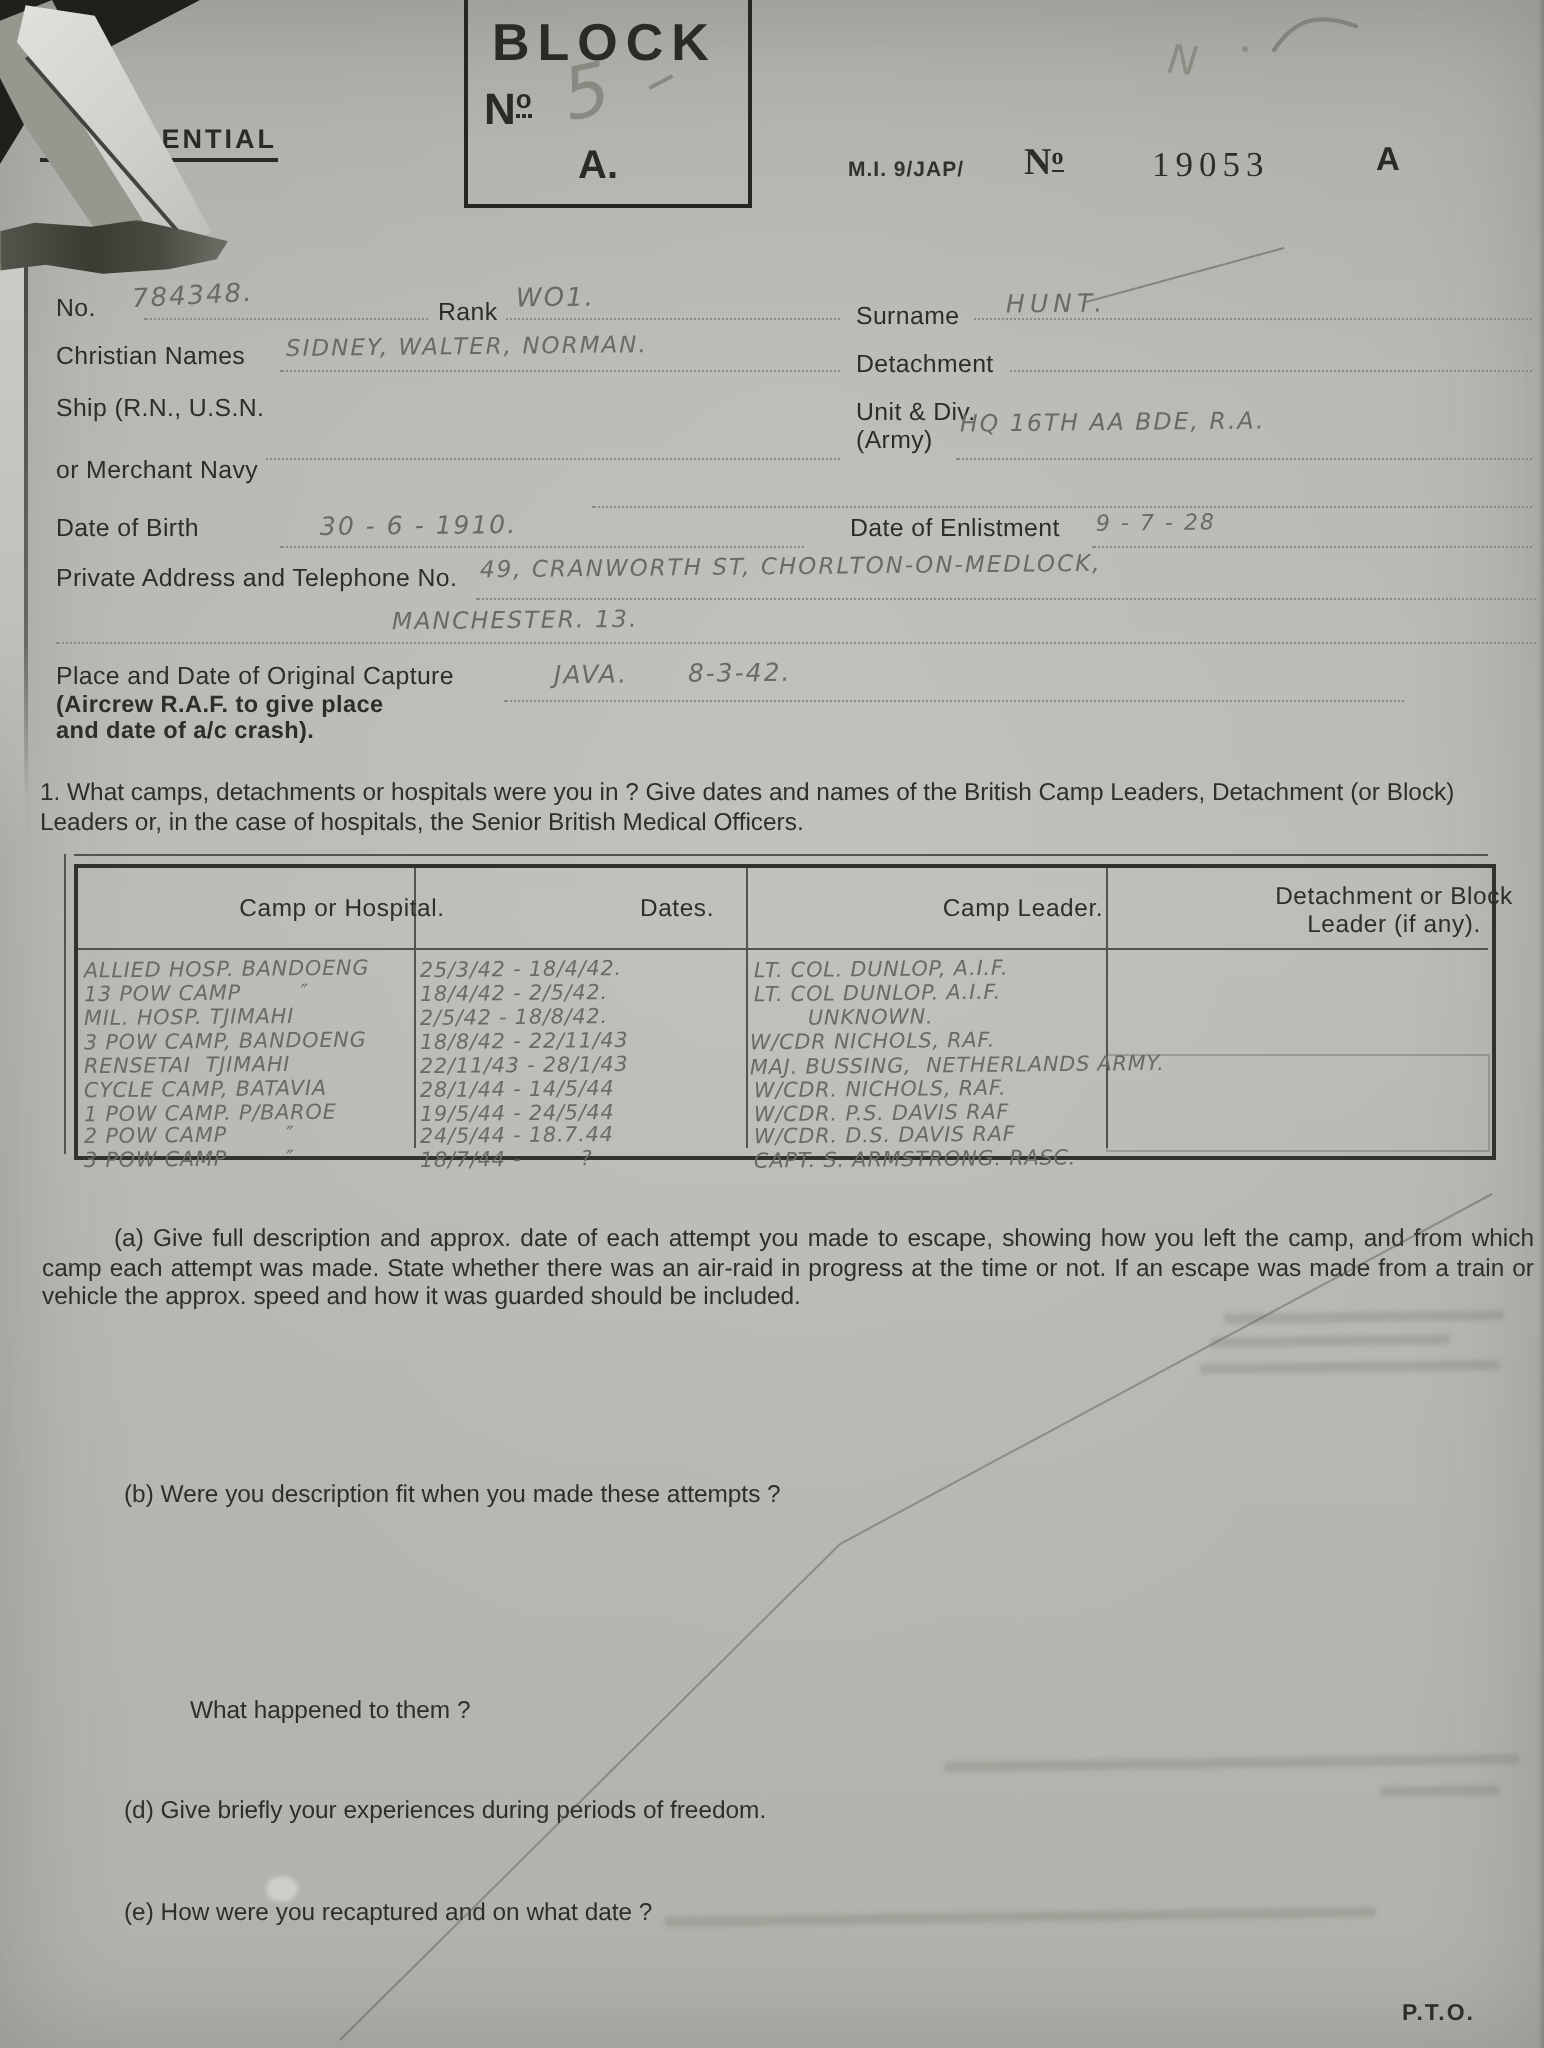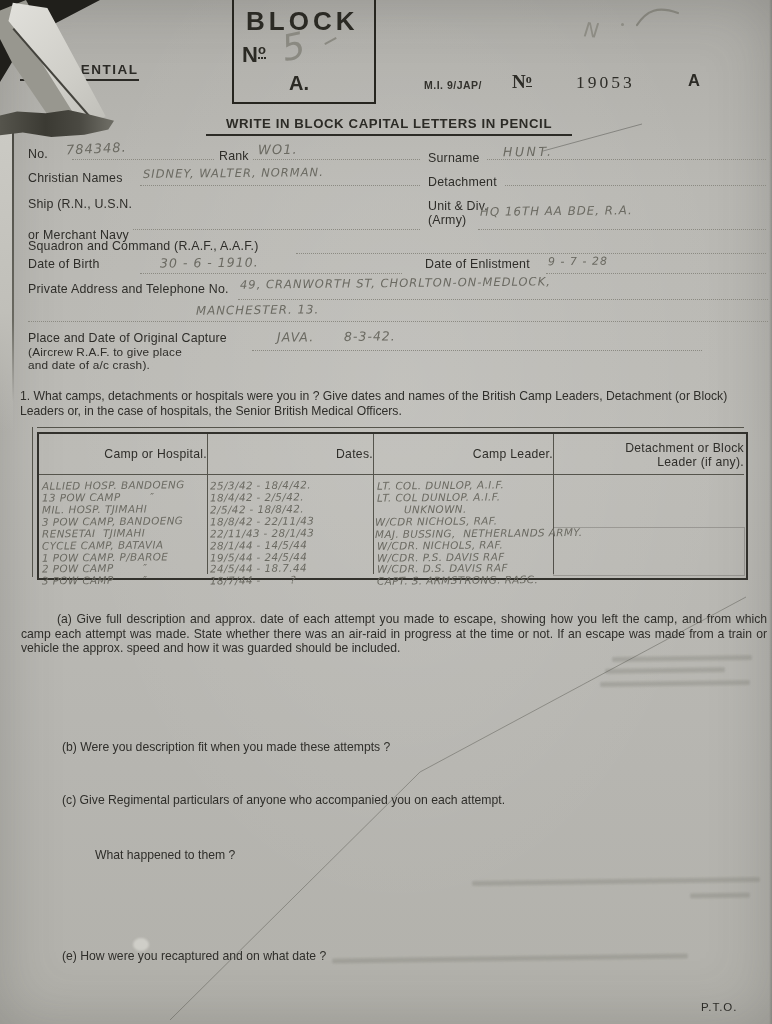--- a/index.html
+++ b/index.html
@@ -5,31 +5,31 @@
   html,body{margin:0;padding:0;}
   body{width:772px;height:1024px;overflow:hidden;background:#b7b6b1;font-family:"Liberation Sans",sans-serif;}
   .page{position:relative;width:772px;height:1024px;
     background:
       radial-gradient(ellipse at 52% 38%, rgba(255,255,255,0.10), rgba(0,0,0,0) 60%),
       linear-gradient(180deg,#aeada8 0%,#b9b8b3 18%,#bcbbb6 45%,#b6b5b0 75%,#b2b1ab 100%);
     box-shadow:inset 0 0 60px rgba(60,60,55,0.25);}
   .abs{position:absolute;}
   
   .pr{position:absolute;color:#2e2d29;font-size:12.4px;letter-spacing:.2px;white-space:pre;}
-  .prs{font-size:11.8px;}
+  .prs{font-size:11.8px;font-weight:bold;}
   .para{position:absolute;color:#2f2e2a;font-size:12.2px;line-height:14.6px;white-space:normal;}
   
   .hw{position:absolute;font-family:"DejaVu Sans",sans-serif;font-style:italic;color:#6b6a62;
       letter-spacing:1px;white-space:pre;transform:rotate(-0.6deg);}
   
   .dl{position:absolute;height:0;border-bottom:1px dotted #8b8a82;}
   
   .tline{position:absolute;background:#55544c;}
   .tborder{position:absolute;left:37px;top:432px;width:707px;height:144px;border:2px solid #32312c;}
-  .thead{position:absolute;color:#2f2e2a;font-size:12.2px;text-align:right;letter-spacing:.3px;line-height:14px;}
+  .thead{position:absolute;color:#2f2e2a;font-size:12.2px;text-align:center;letter-spacing:.3px;line-height:14px;margin-left:48px;}
   .tc{font-size:10.4px;letter-spacing:.4px;}
   .r1{top:479px}.r2{top:491px}.r3{top:503px}.r4{top:515px}.r5{top:527px}
   .r6{top:539px}.r7{top:551px}.r8{top:562px}.r9{top:574px}
   .c1{left:42px}.c2{left:210px}.c3{left:377px}
   
   .artifact{position:absolute;}
   .bleed{position:absolute;background:rgba(112,110,102,0.28);filter:blur(1.3px);border-radius:2px;transform:rotate(-0.8deg);}
   .crease{position:absolute;left:0;top:0;z-index:30;pointer-events:none;}
   .stampbox{position:absolute;left:232px;top:-8px;width:140px;height:108px;border:2px solid #26251f;}
 </style>
@@ -61,32 +61,30 @@
   <div class="abs" style="left:512px;top:71px;font-family:'Liberation Serif',serif;font-size:19px;font-weight:bold;color:#2e2d28"><span>N</span><span style="font-size:12px;vertical-align:5px;border-bottom:1.5px solid #2e2d28">o</span></div>
   <div class="abs" style="left:576px;top:72px;font-family:'Liberation Serif',serif;font-size:17.5px;letter-spacing:3px;color:#2e2d28">19053</div>
   <div class="abs" style="left:688px;top:71px;font-size:16.5px;font-weight:bold;color:#2b2a25">A</div>
 
   <div class="hw" style="left:584px;top:18px;font-size:20px;color:#8d8c84;transform:rotate(6deg)">N</div>
   <svg class="abs" style="left:634px;top:4px" width="48" height="28">
       <path d="M3,21 C13,6 24,2 44,9" stroke="#84837b" stroke-width="2.2" fill="none" stroke-linecap="round"></path>
     </svg>
   <div class="abs" style="left:621px;top:23px;width:3px;height:3px;background:#8d8c84;border-radius:50%"></div>
 
-  <div class="abs" style="left:206px;top:116px;width:366px;text-align:center;font-size:13.2px;font-weight:bold;letter-spacing:.6px;color:#2c2b26;border-bottom:2px solid #2c2b26;padding-bottom:3px">WRITE IN BLOCK CAPITAL LETTERS IN PENCIL</div>
 
   <div class="pr" style="left:28px;top:147px">No.</div>
   <div class="pr" style="left:219px;top:149px">Rank</div>
   <div class="pr" style="left:428px;top:151px">Surname</div>
   <div class="pr" style="left:28px;top:171px">Christian Names</div>
   <div class="pr" style="left:428px;top:175px">Detachment</div>
   <div class="pr" style="left:28px;top:197px">Ship (R.N., U.S.N.</div>
   <div class="pr" style="left:28px;top:228px">or Merchant Navy</div>
   <div class="pr" style="left:428px;top:199px">Unit &amp; Div.</div>
   <div class="pr" style="left:428px;top:213px">(Army)</div>
-  <div class="pr" style="left:28px;top:239px">Squadron and Command (R.A.F., A.A.F.)</div>
   <div class="pr" style="left:28px;top:257px">Date of Birth</div>
   <div class="pr" style="left:425px;top:257px">Date of Enlistment</div>
   <div class="pr" style="left:28px;top:282px">Private Address and Telephone No.</div>
   <div class="pr" style="left:28px;top:331px">Place and Date of Original Capture</div>
   <div class="pr prs" style="left:28px;top:345px">(Aircrew R.A.F. to give place</div>
   <div class="pr prs" style="left:28px;top:358px">and date of a/c crash).</div>
 
   <div class="dl" style="left:72px;top:159px;width:142px"></div>
   <div class="dl" style="left:253px;top:159px;width:167px"></div>
   <div class="dl" style="left:487px;top:159px;width:279px"></div>
@@ -151,25 +149,25 @@
   <div class="hw tc r7 c3">W/CDR. P.S. DAVIS RAF</div>
   <div class="hw tc r8 c1">2 POW CAMP        ″</div>
   <div class="hw tc r8 c2">24/5/44 - 18.7.44</div>
   <div class="hw tc r8 c3">W/CDR. D.S. DAVIS RAF</div>
   <div class="hw tc r9 c1">3 POW CAMP        ″</div>
   <div class="hw tc r9 c2">18/7/44 -        ?</div>
   <div class="hw tc r9 c3">CAPT. S. ARMSTRONG. RASC.</div>
 
   <div class="para" style="left:21px;top:612px;width:746px;text-indent:36px;text-align:justify">(a)    Give full description and approx. date of each attempt you made to escape, showing how you left the camp,  and from which camp each attempt was made.   State whether there was an air-raid in progress at the time or not.   If an escape was made from a train or vehicle the approx. speed and how it was guarded should be included.</div>
   <div class="para" style="left:62px;top:740px">(b)   Were you description fit when you made these attempts ?</div>
-  <div class="para" style="left:62px;top:793px">(c)   Give Regimental particulars of anyone who accompanied you on each attempt.</div>
   <div class="para" style="left:95px;top:848px">What happened to them ?</div>
+  <div class="para" style="left:62px;top:898px">(d)   Give briefly your experiences during periods of freedom.</div>
   <div class="para" style="left:62px;top:949px">(e)   How were you recaptured and on what date ?</div>
 
-  <div class="abs" style="left:701px;top:1001px;font-size:11.5px;font-weight:normal;letter-spacing:1px;color:#2e2d29">P.T.O.</div>
+  <div class="abs" style="left:701px;top:1001px;font-size:11.5px;font-weight:bold;letter-spacing:1px;color:#2e2d29">P.T.O.</div>
 
   <svg class="crease" width="772" height="1024">
     <path d="M170,1020 L420,772 L746,597" stroke="rgba(72,72,66,0.40)" stroke-width="1" fill="none"></path>
     <path d="M543,151 L642,124" stroke="rgba(72,72,66,0.45)" stroke-width="1" fill="none"></path>
   </svg>
 
   <div class="artifact" style="left:0;top:0;width:100px;height:82px;z-index:40;background:#201f1b;clip-path:polygon(0 0,100% 0,56% 28%,22% 55%,10% 80%,0 100%)"></div>
   <div class="artifact" style="left:0;top:0;width:100px;height:130px;z-index:41;background:#98978f;clip-path:polygon(0 8%,26% 0,88% 92%,58% 100%,12% 48%,0 30%)"></div>
   <div class="artifact" style="left:2px;top:0;width:108px;height:132px;z-index:42;background:linear-gradient(135deg,#e2e1dc,#cfcec8 60%,#bdbcb6);clip-path:polygon(10% 2%,42% 6%,96% 88%,74% 96%,34% 44%,6% 16%)"></div>
   <div class="artifact" style="left:14px;top:28px;width:126px;height:2px;z-index:43;background:#44433d;transform-origin:0 0;transform:rotate(49deg)"></div>

